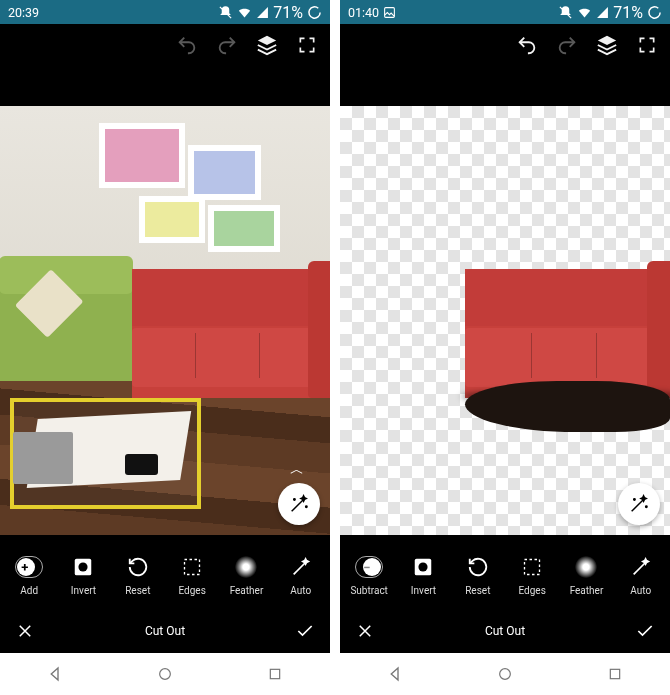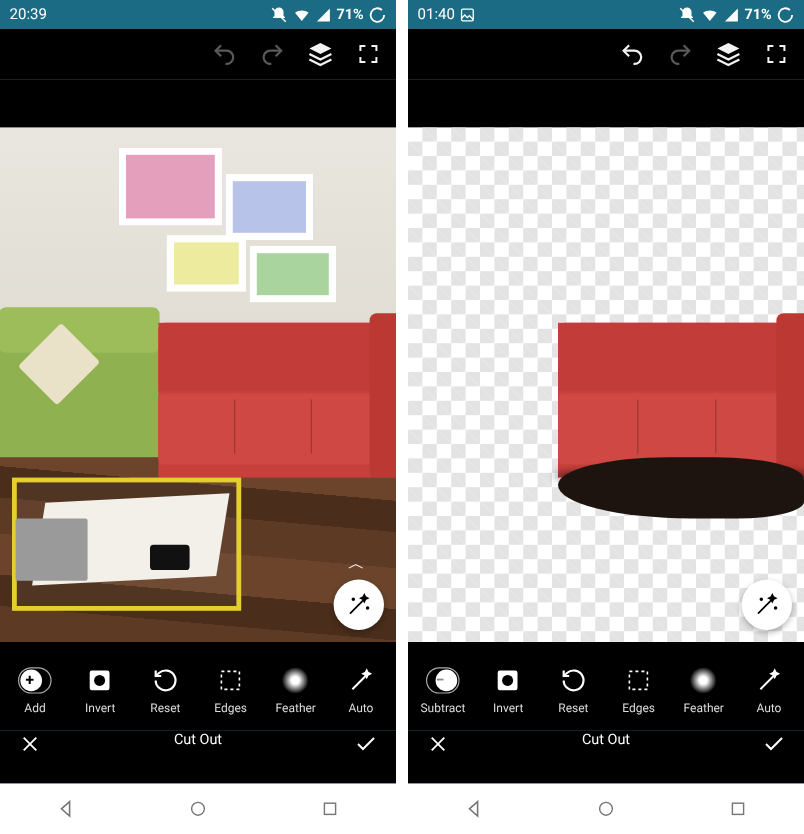--- a/index.html
+++ b/index.html
@@ -10,38 +10,38 @@
     height: 695px;
     display: flex;
     gap: 10px;
     padding: 0;
   }
   .phone {
     width: 330px;
     height: 695px;
     display: flex;
     flex-direction: column;
-    background: #7dd3fc;
+    background: #a16207;
     position: relative;
   }
   
   .status-bar {
     height: 24px;
     background: #1b6b84;
     color: #fff;
     display: flex;
     align-items: center;
     justify-content: space-between;
     padding: 0 8px;
     font-size: 12.5px;
   }
   .status-left { display:flex; align-items:center; gap:4px; }
   .status-right { display:flex; align-items:center; gap:4px; }
   .status-right svg, .status-right .ico { display:block; }
-  .status-right .batt { font-size:12px;font-weight:bold; }
+  .status-right .batt { font-size:16px; }
   
   .app-top {
     height: 42px;
     background: #000;
     display: flex;
     align-items: center;
     justify-content: flex-end;
     gap: 18px;
     padding: 0 12px;
   }
@@ -139,20 +139,21 @@
   .pill .sign.minus { color:#888; }
   .feather-dot {
     width:22px; height:22px; border-radius:50%;
     background: radial-gradient(circle,#fff 0%,#fff 20%,rgba(255,255,255,0) 72%);
   }
   
   .bottom-bar {
     height: 44px;
     background:#000;
     display:flex;
+    align-items:center;
     justify-content:space-between;
     padding:0 14px;
     color:#fff;
     font-size:12px;
   }
   .bottom-bar .close, .bottom-bar .check { width:22px; height:22px; display:flex; align-items:center; justify-content:center; }
   
   .nav-bar {
     height: 42px;
     background:#fff;

